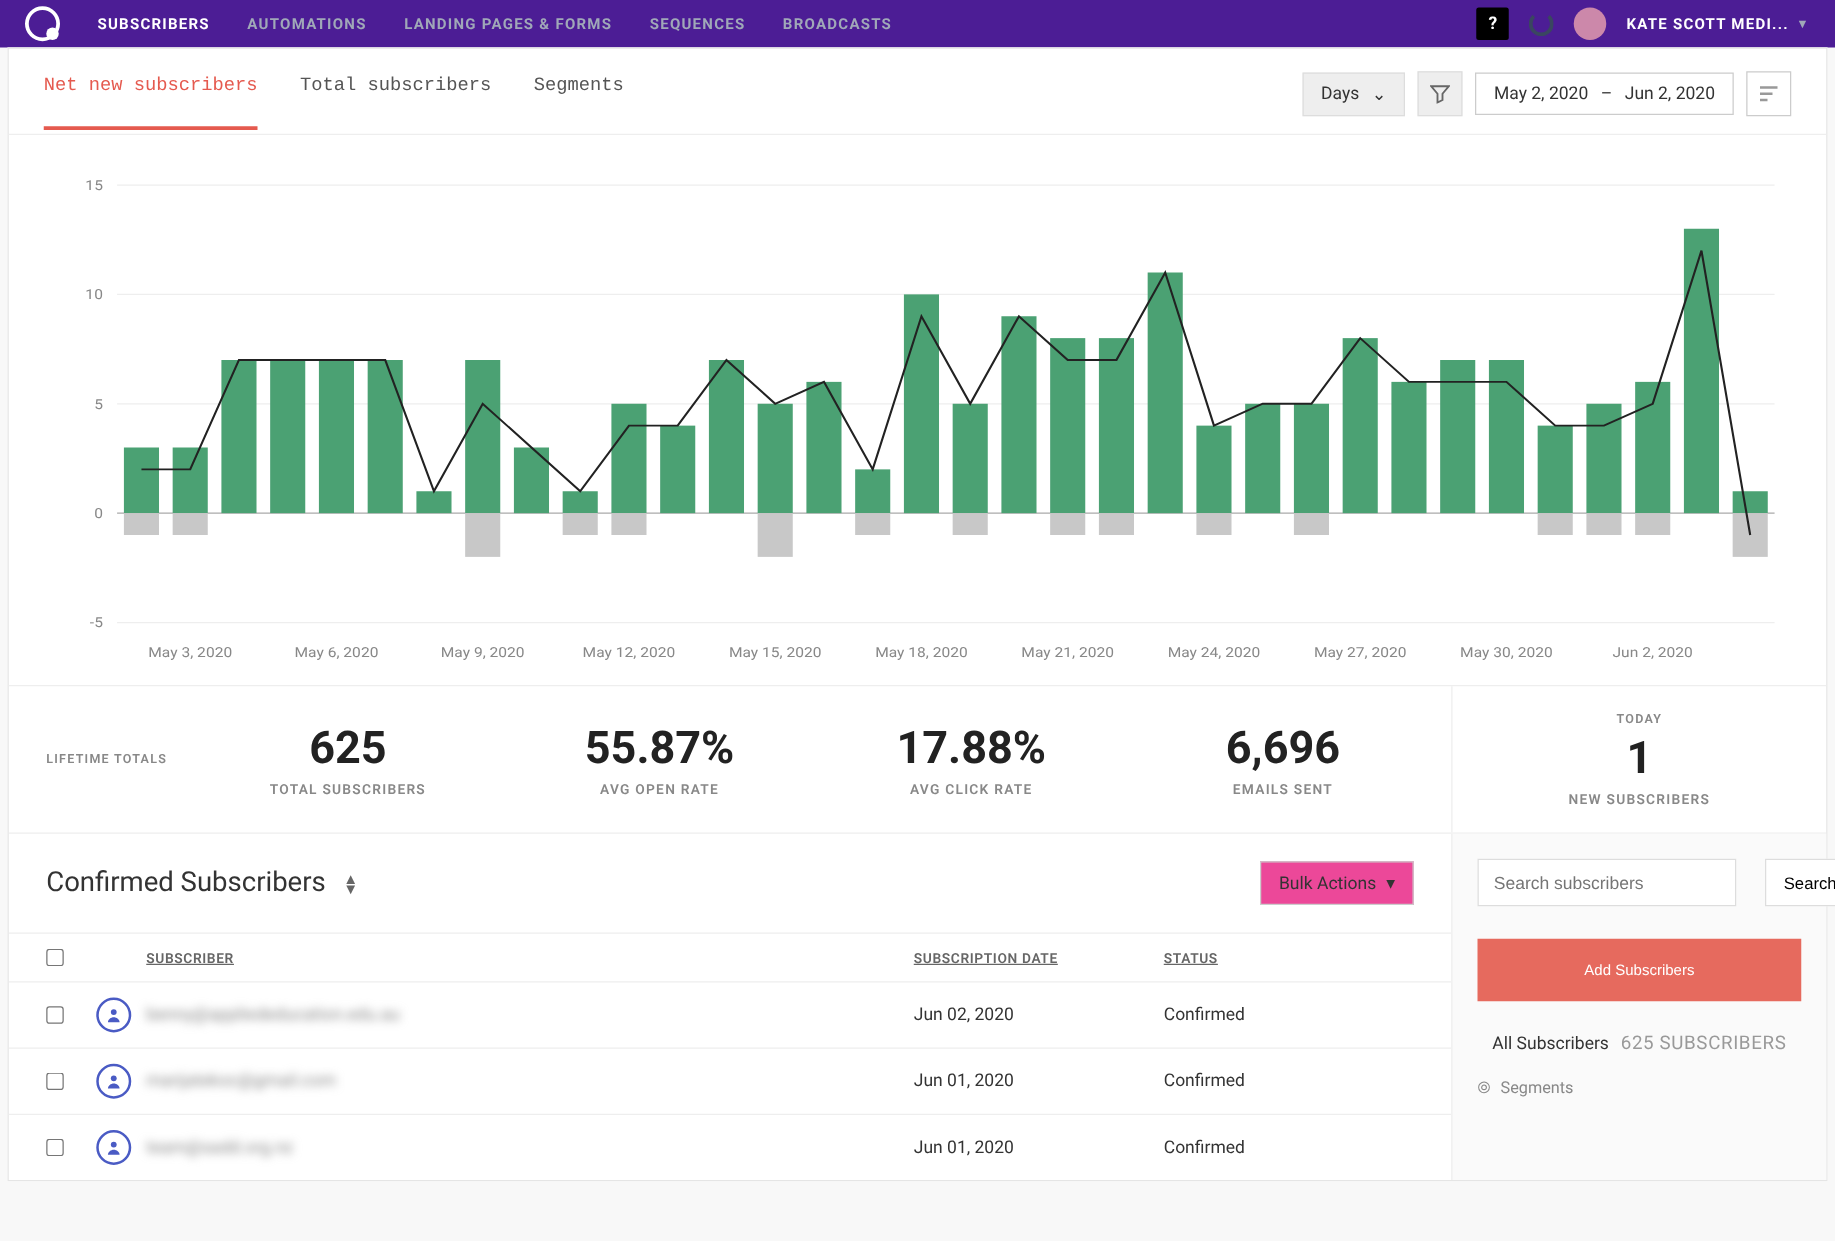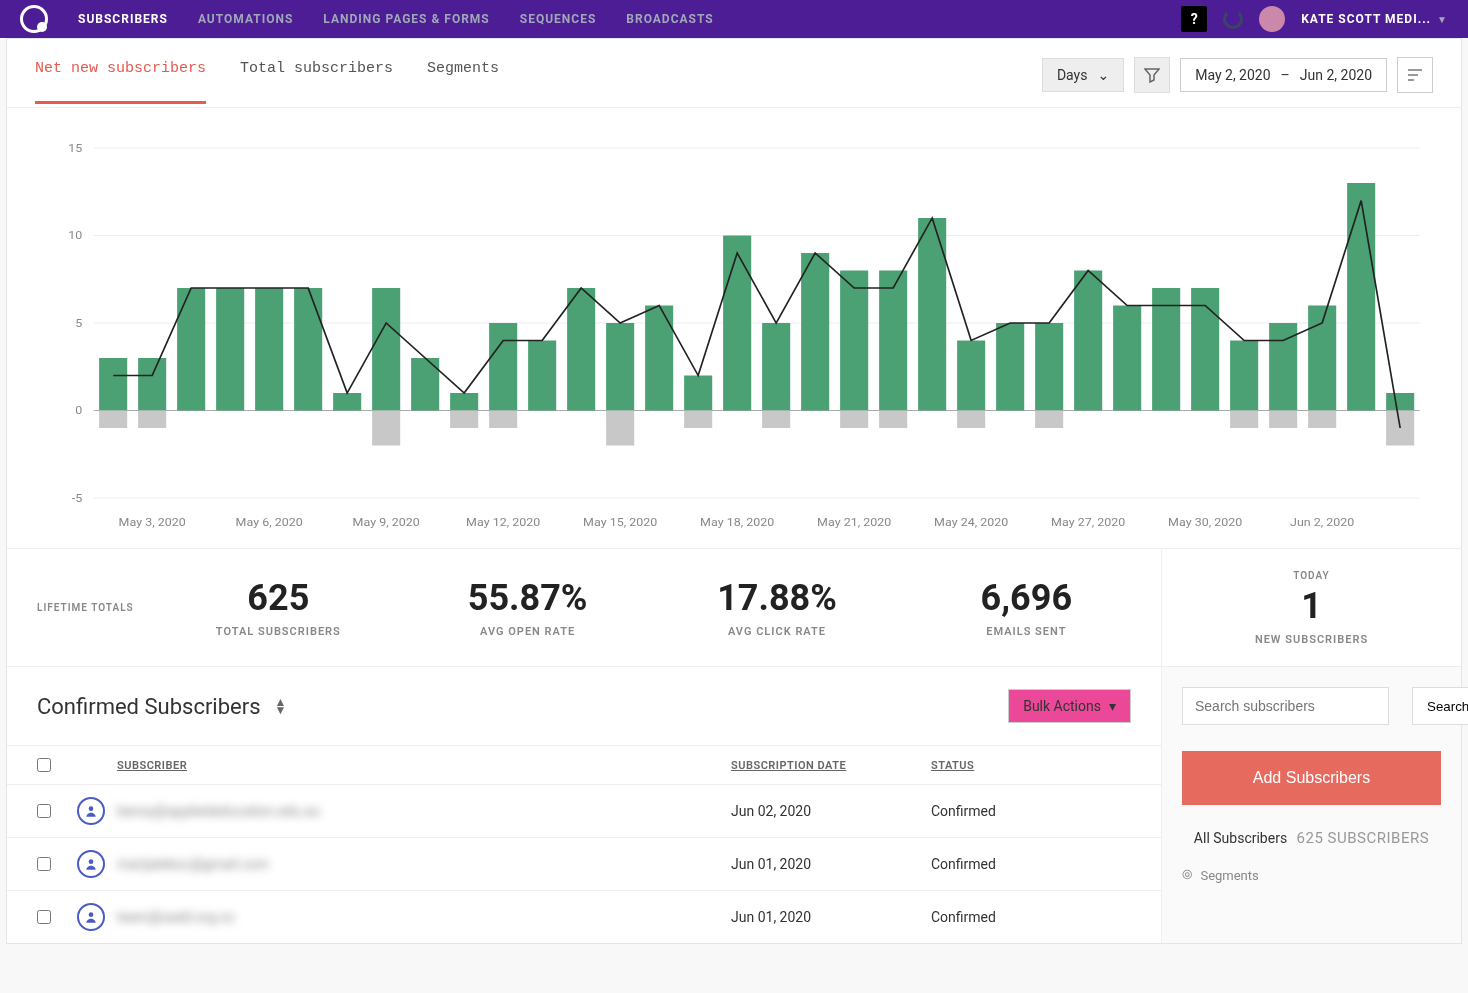--- a/index.html
+++ b/index.html
@@ -56,21 +56,21 @@
   .bulk-btn { border:1px solid #ccc; background:#ec4899; padding:8px 14px; cursor:pointer; font-size:14px; display:flex; gap:8px; align-items:center;}
   
   .thead, .trow { display:grid; grid-template-columns: 40px 40px 1fr 200px 200px; align-items:center; padding:12px 30px; border-top:1px solid #eee;}
   .thead { font-size:11px; letter-spacing:0.5px; color:#666; font-weight:600;text-decoration:underline;}
   .row-avatar { width:28px; height:28px; border:2px solid #4a5bc4; border-radius:50%; display:flex; align-items:center; justify-content:center; color:#4a5bc4;}
   .blurred { filter: blur(4px); color:#888;}
   
   .search-row { display:flex; gap:23px;}
   .search-input { flex:1; border:1px solid #ddd; padding:10px 12px; font-size:14px;}
   .search-btn { border:1px solid #ddd; background:#fff; padding:10px 14px; cursor:pointer;}
-  .add-btn { background:#e66a5e; color:#fff; font-size:16px; font-weight:500; border:none; width:100%; padding:18px; margin-top:26px; cursor:pointer;}
+  .add-btn { background:#e66a5e; color:#fff; font-size:12px; font-weight:500; border:none; width:100%; padding:18px; margin-top:26px; cursor:pointer;}
   .all-subs { text-align:center; margin-top:24px; font-size:14px;}
   .all-subs-count { color:#999; font-size:15px; letter-spacing:0.5px; margin-left:6px;}
   .segments-row { display:flex; align-items:center; gap:8px; margin-top:20px; color:#888; font-size:13px;}
   
   input[type=checkbox]{ width:14px; height:14px; cursor:pointer;}
 </style>
 </head>
 <body>
 
 <div class="navbar">

